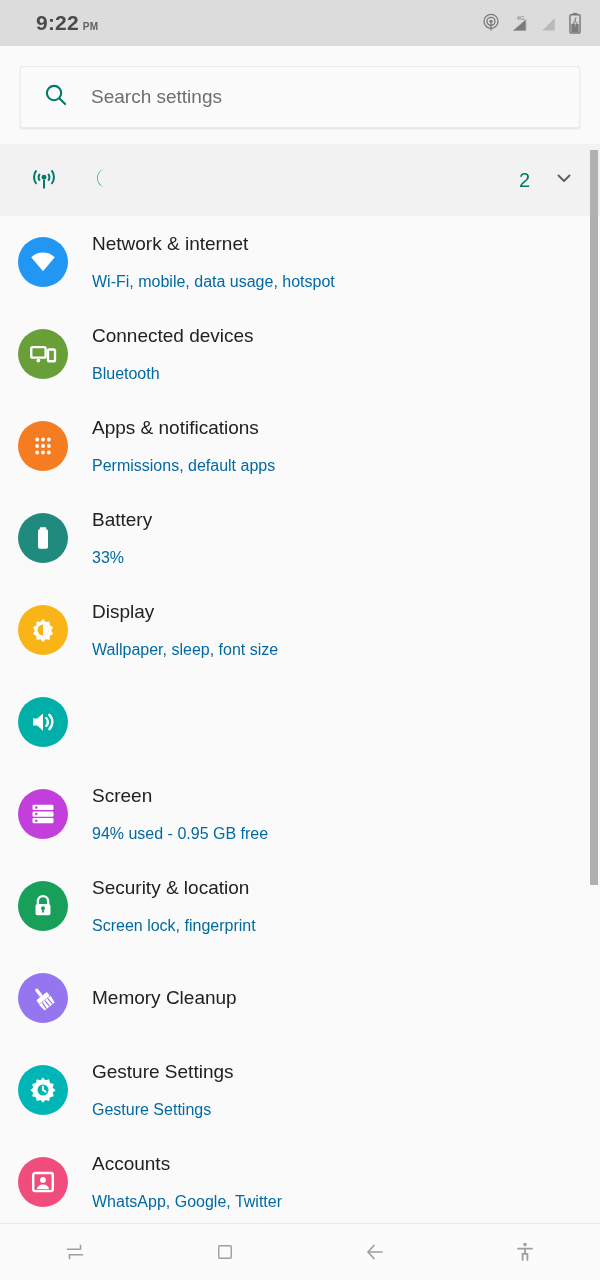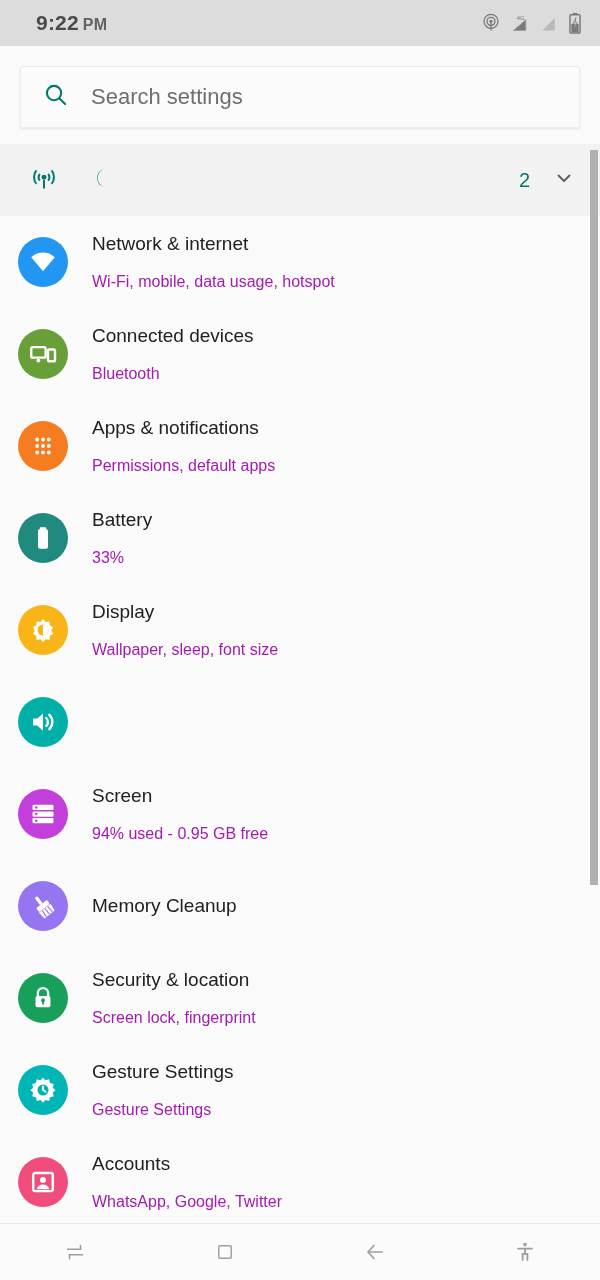--- a/index.html
+++ b/index.html
@@ -28,21 +28,21 @@
   .status-clock {
     color: #4a4a4a;
     font-size: 21px;
     letter-spacing: .2px;
     display: flex;
     align-items: baseline;
     gap: 4px;
     font-weight: bold;
   }
   .status-clock .ampm {
-    font-size: 16px;
+    font-size: 10px;
     color: #616161;
   }
   .status-icons {
     display: flex;
     align-items: center;
     gap: 9px;
   }
   .status-icons svg { display: block; }
 
   
@@ -58,21 +58,21 @@
     border-radius: 3px;
     box-shadow: 0 1px 2px rgba(0,0,0,.10);
     display: flex;
     align-items: center;
     padding: 0 22px;
     box-sizing: border-box;
   }
   .search-icon { margin-right: 22px; display: block; }
   .search-placeholder {
     color: #6e6e6e;
-    font-size: 22px;
+    font-size: 19px;
   }
 
   
   .quick-row {
     background: #f2f2f2;
     height: 72px;
     display: flex;
     align-items: center;
     padding: 0 24px 0 30px;
     box-sizing: border-box;
@@ -122,21 +122,21 @@
     justify-content: center;
     gap: 15px;
   }
   .row-title {
     font-size: 19px;
     color: #212121;
     line-height: 24px;
   }
   .row-sub {
     font-size: 16px;
-    color: #a21caf;
+    color: #0369a1;
     line-height: 21px;
   }
   .row.no-sub .row-title { line-height: 24px; }
 
   
   .scrollbar {
     position: absolute;
     right: 2px;
     top: 150px;
     width: 8px;
@@ -351,20 +351,35 @@
           <circle cx="6.6" cy="17.3" r="1"></circle>
         </g>
       </svg>
     </span>
     <span class="row-text">
       <span class="row-title">Screen</span>
       <span class="row-sub">94% used - 0.95 GB free</span>
     </span>
   </div>
 
+  <div class="row">
+    <span class="row-icon" style="background:#18a05a">
+      <svg width="28" height="28" viewBox="0 0 24 24">
+        <path d="M7.6 10.4 V7.9a4.4 4.4 0 0 1 8.8 0v2.5" fill="none" stroke="#ffffff" stroke-width="2"></path>
+        <rect x="5.6" y="10.3" width="12.8" height="9.6" rx="1.6" fill="#ffffff"></rect>
+        <circle cx="12" cy="14" r="1.7" fill="#18a05a"></circle>
+        <rect x="11.2" y="14.4" width="1.6" height="3.4" rx=".7" fill="#18a05a"></rect>
+      </svg>
+    </span>
+    <span class="row-text">
+      <span class="row-title">Security &amp; location</span>
+      <span class="row-sub">Screen lock, fingerprint</span>
+    </span>
+  </div>
+
   <div class="row no-sub">
     <span class="row-icon" style="background:#9575f0">
       <svg width="30" height="30" viewBox="0 0 24 24">
         <g transform="rotate(-38 12 12)">
           <rect x="10.6" y="2.8" width="2.6" height="7.4" rx="1.1" fill="#ffffff"></rect>
           <rect x="6.6" y="10" width="10.8" height="4" rx="1" fill="#ffffff"></rect>
           <path d="M6.1 14.3 L17.9 14.3 L17.1 20.6 L6.9 20.6 Z" fill="#ffffff"></path>
           <g stroke="#9575f0" stroke-width=".9">
             <line x1="9.3" y1="14.6" x2="8.9" y2="20.3"></line>
             <line x1="12" y1="14.6" x2="12" y2="20.3"></line>
@@ -372,35 +387,20 @@
           </g>
         </g>
       </svg>
     </span>
     <span class="row-text">
       <span class="row-title">Memory Cleanup</span>
     </span>
   </div>
 
   <div class="row">
-    <span class="row-icon" style="background:#18a05a">
-      <svg width="28" height="28" viewBox="0 0 24 24">
-        <path d="M7.6 10.4 V7.9a4.4 4.4 0 0 1 8.8 0v2.5" fill="none" stroke="#ffffff" stroke-width="2"></path>
-        <rect x="5.6" y="10.3" width="12.8" height="9.6" rx="1.6" fill="#ffffff"></rect>
-        <circle cx="12" cy="14" r="1.7" fill="#18a05a"></circle>
-        <rect x="11.2" y="14.4" width="1.6" height="3.4" rx=".7" fill="#18a05a"></rect>
-      </svg>
-    </span>
-    <span class="row-text">
-      <span class="row-title">Security &amp; location</span>
-      <span class="row-sub">Screen lock, fingerprint</span>
-    </span>
-  </div>
-
-  <div class="row">
     <span class="row-icon" style="background:#00b5b5">
       <svg width="30" height="30" viewBox="0 0 24 24">
         <path d="M12 1.6 14.2 4.2 17.6 3.3 18.4 6.7 21.8 7.6 20.9 11 23.5 13.2 20.9 15.4 21.8 18.8 18.4 19.6 17.6 23 14.2 22.1 12 24.7 9.8 22.1 6.4 23 5.6 19.6 2.2 18.8 3.1 15.4 0.5 13.2 3.1 11 2.2 7.6 5.6 6.7 6.4 3.3 9.8 4.2Z" fill="#ffffff" transform="scale(0.88) translate(1.6,0.6)"></path>
         <circle cx="12" cy="12" r="4.4" fill="#00b5b5"></circle>
         <path d="M12 9.2 L12 12 L14.1 13.4" fill="none" stroke="#ffffff" stroke-width="1.5" stroke-linecap="round"></path>
       </svg>
     </span>
     <span class="row-text">
       <span class="row-title">Gesture Settings</span>
       <span class="row-sub">Gesture Settings</span>

